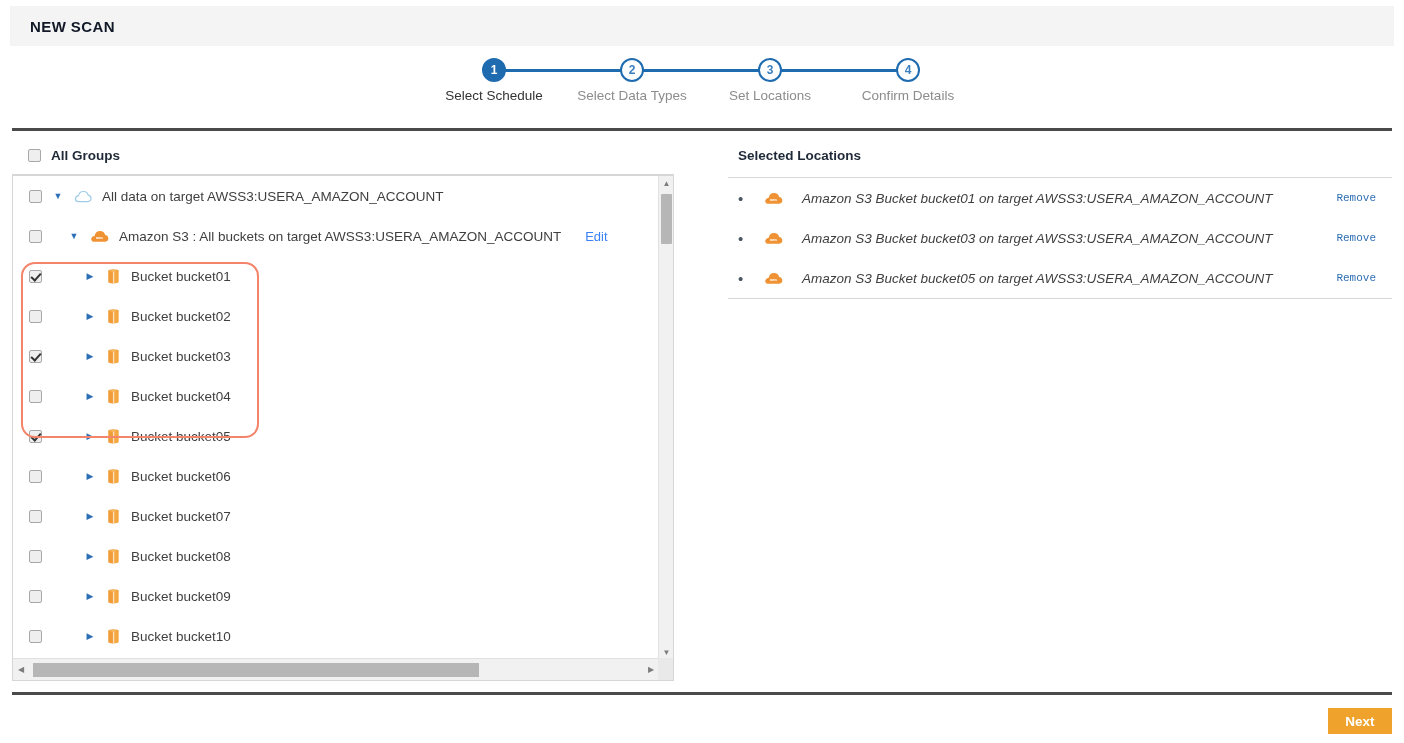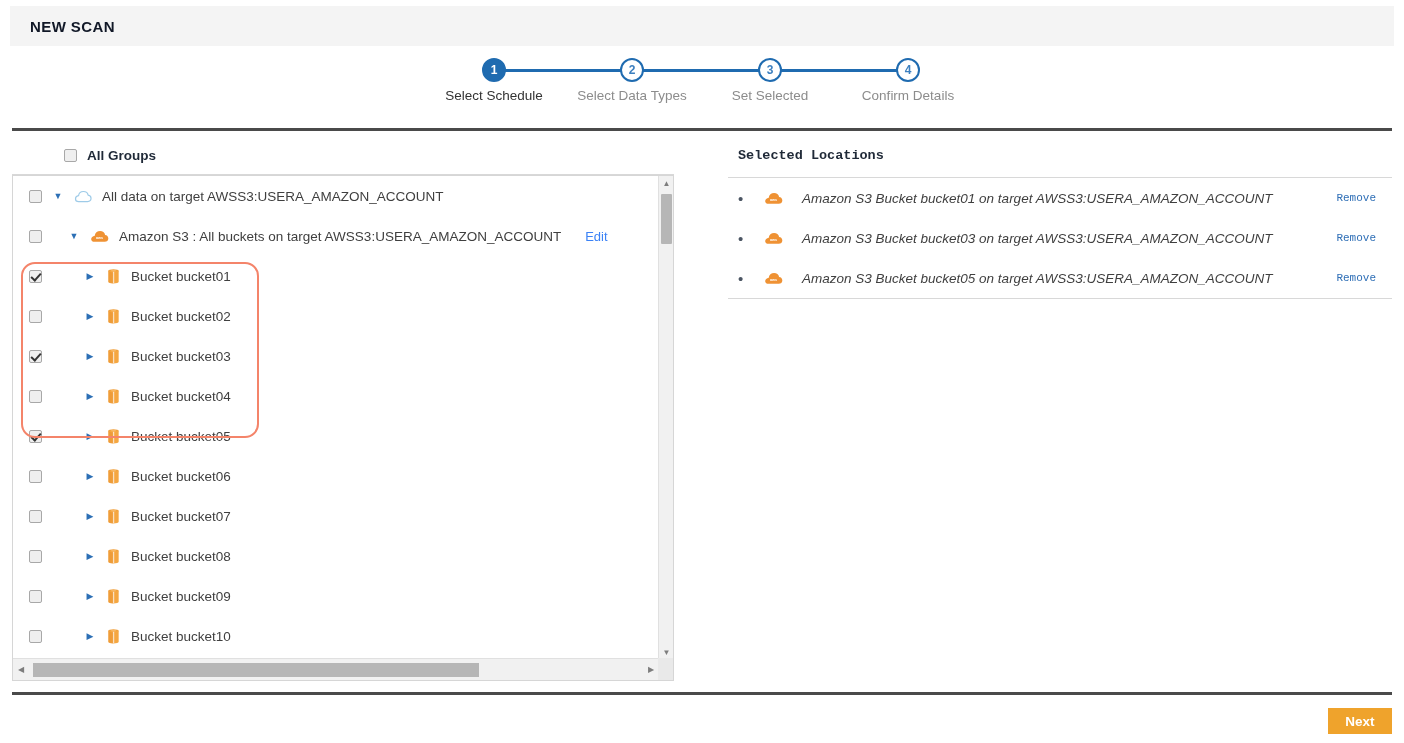--- a/index.html
+++ b/index.html
@@ -292,37 +292,37 @@
       <div class="step active" style="left: 414px;">
         <div class="circle">1</div>
         <div class="label">Select Schedule</div>
       </div>
       <div class="step idle" style="left: 552px;">
         <div class="circle">2</div>
         <div class="label">Select Data Types</div>
       </div>
       <div class="step idle" style="left: 690px;">
         <div class="circle">3</div>
-        <div class="label">Set Selected</div>
+        <div class="label">Set Locations</div>
       </div>
       <div class="step idle" style="left: 828px;">
         <div class="circle">4</div>
         <div class="label">Confirm Details</div>
       </div>
     </div>
 
   <div class="rule-strong" style="top:128px;"></div>
 
-  <div class="panel-head" style="left:28px; top:148px;margin-left:36px;">
+  <div class="panel-head" style="left:28px; top:148px;">
     <span class="cb"></span>
     <span style="margin-left:10px;">All Groups</span>
   </div>
   <div class="rule-light" style="left:12px; top:174px; width:662px;"></div>
 
-  <div class="panel-head" style="left:738px; top:148px;font-family:Liberation Mono, monospace;">
+  <div class="panel-head" style="left:738px; top:148px;">
     <span>Selected Locations</span>
   </div>
   <div class="rule-light" style="left:728px; top:177px; width:664px;"></div>
 
   <div class="tree-wrap">
     <div class="tree-rows" id="tree-rows">
         <div class="trow ind-1">
           <span class="cb"></span>
           <span class="caret down"></span>
           <span class="icon">

